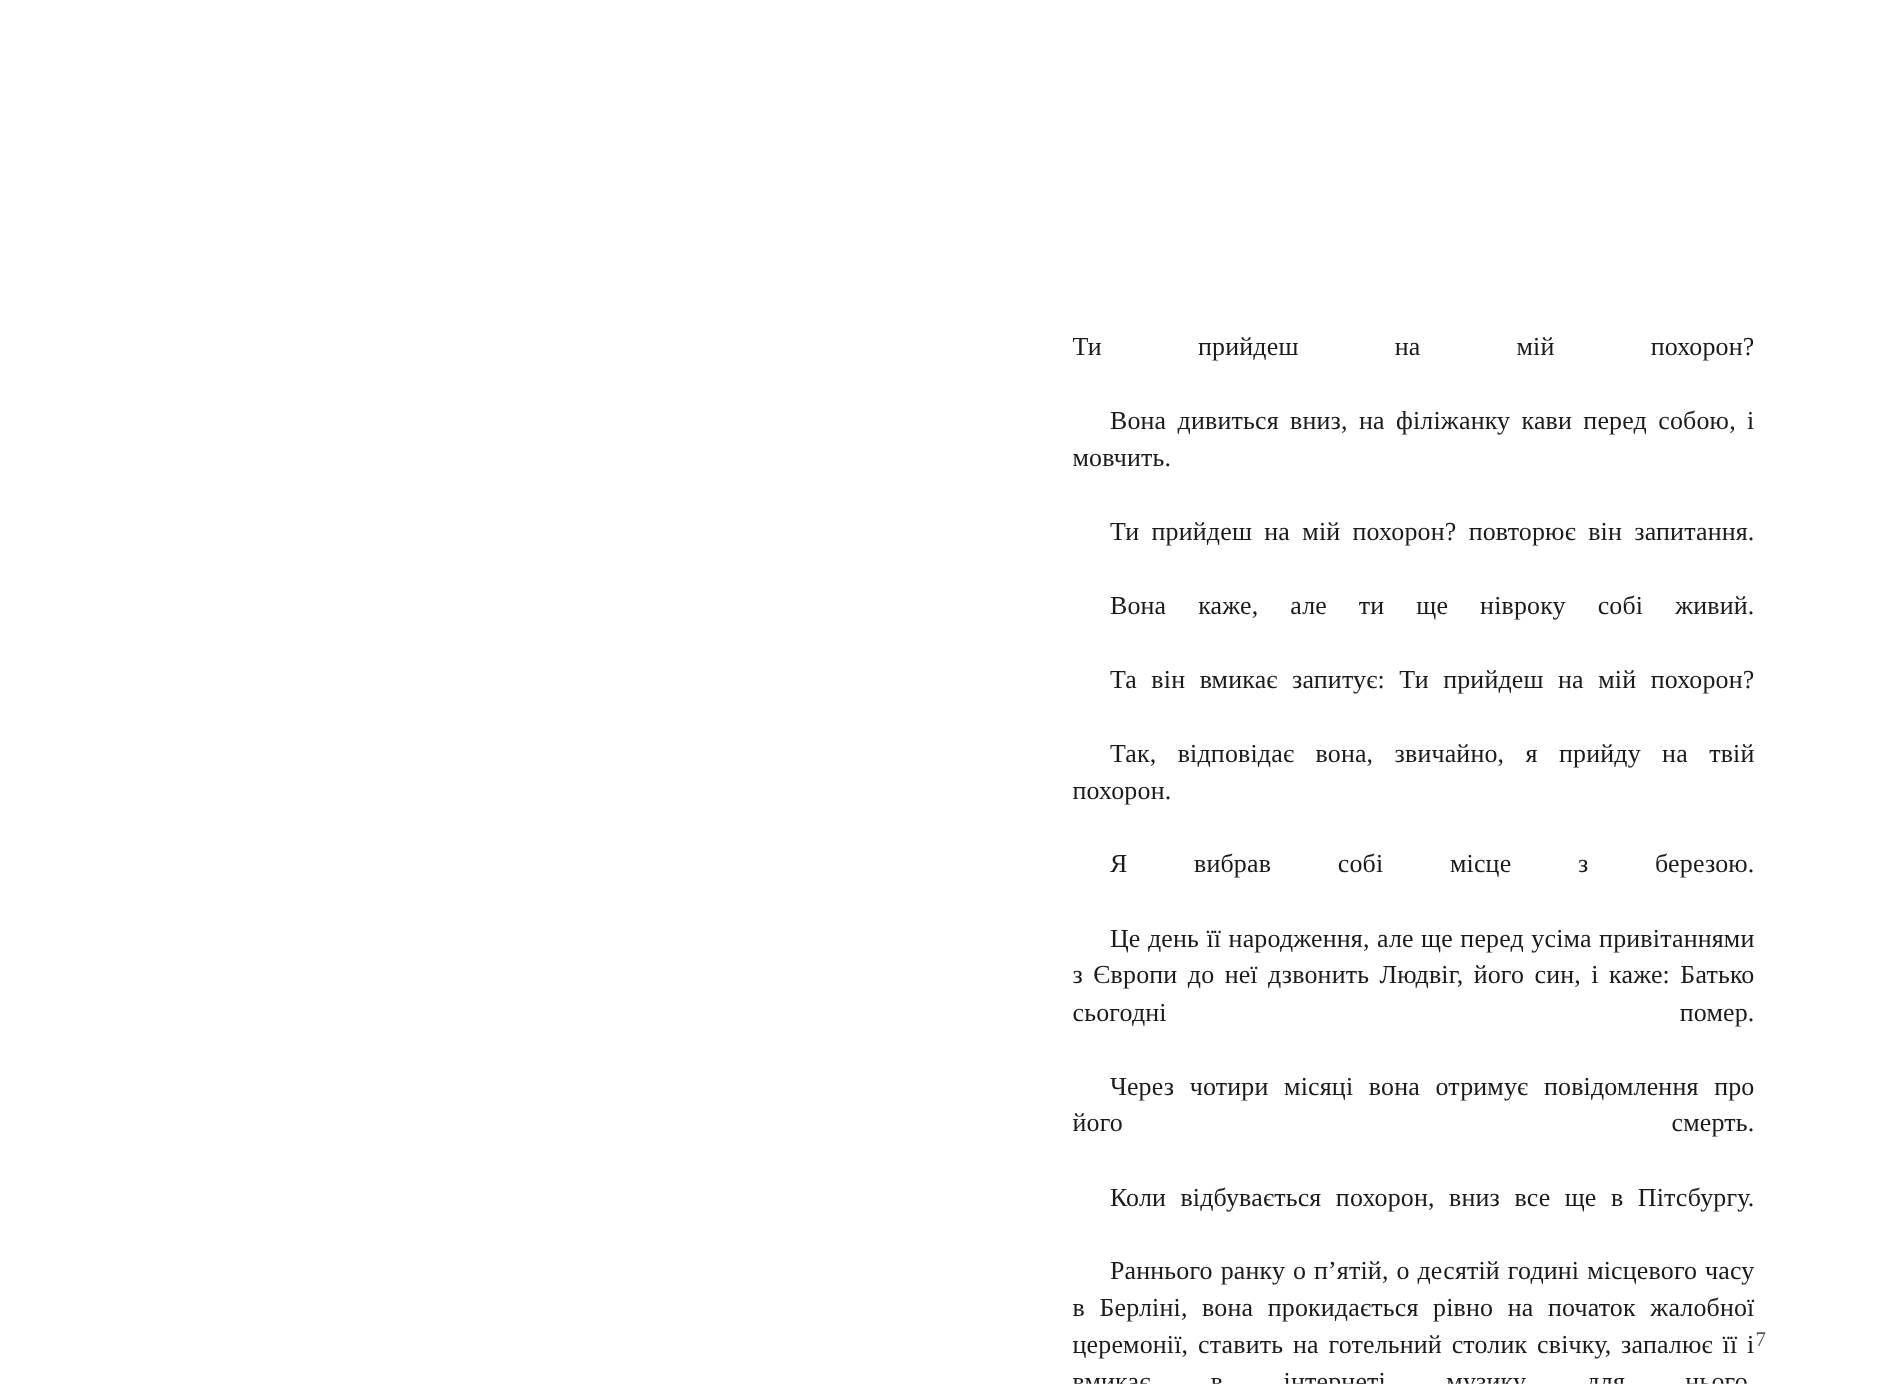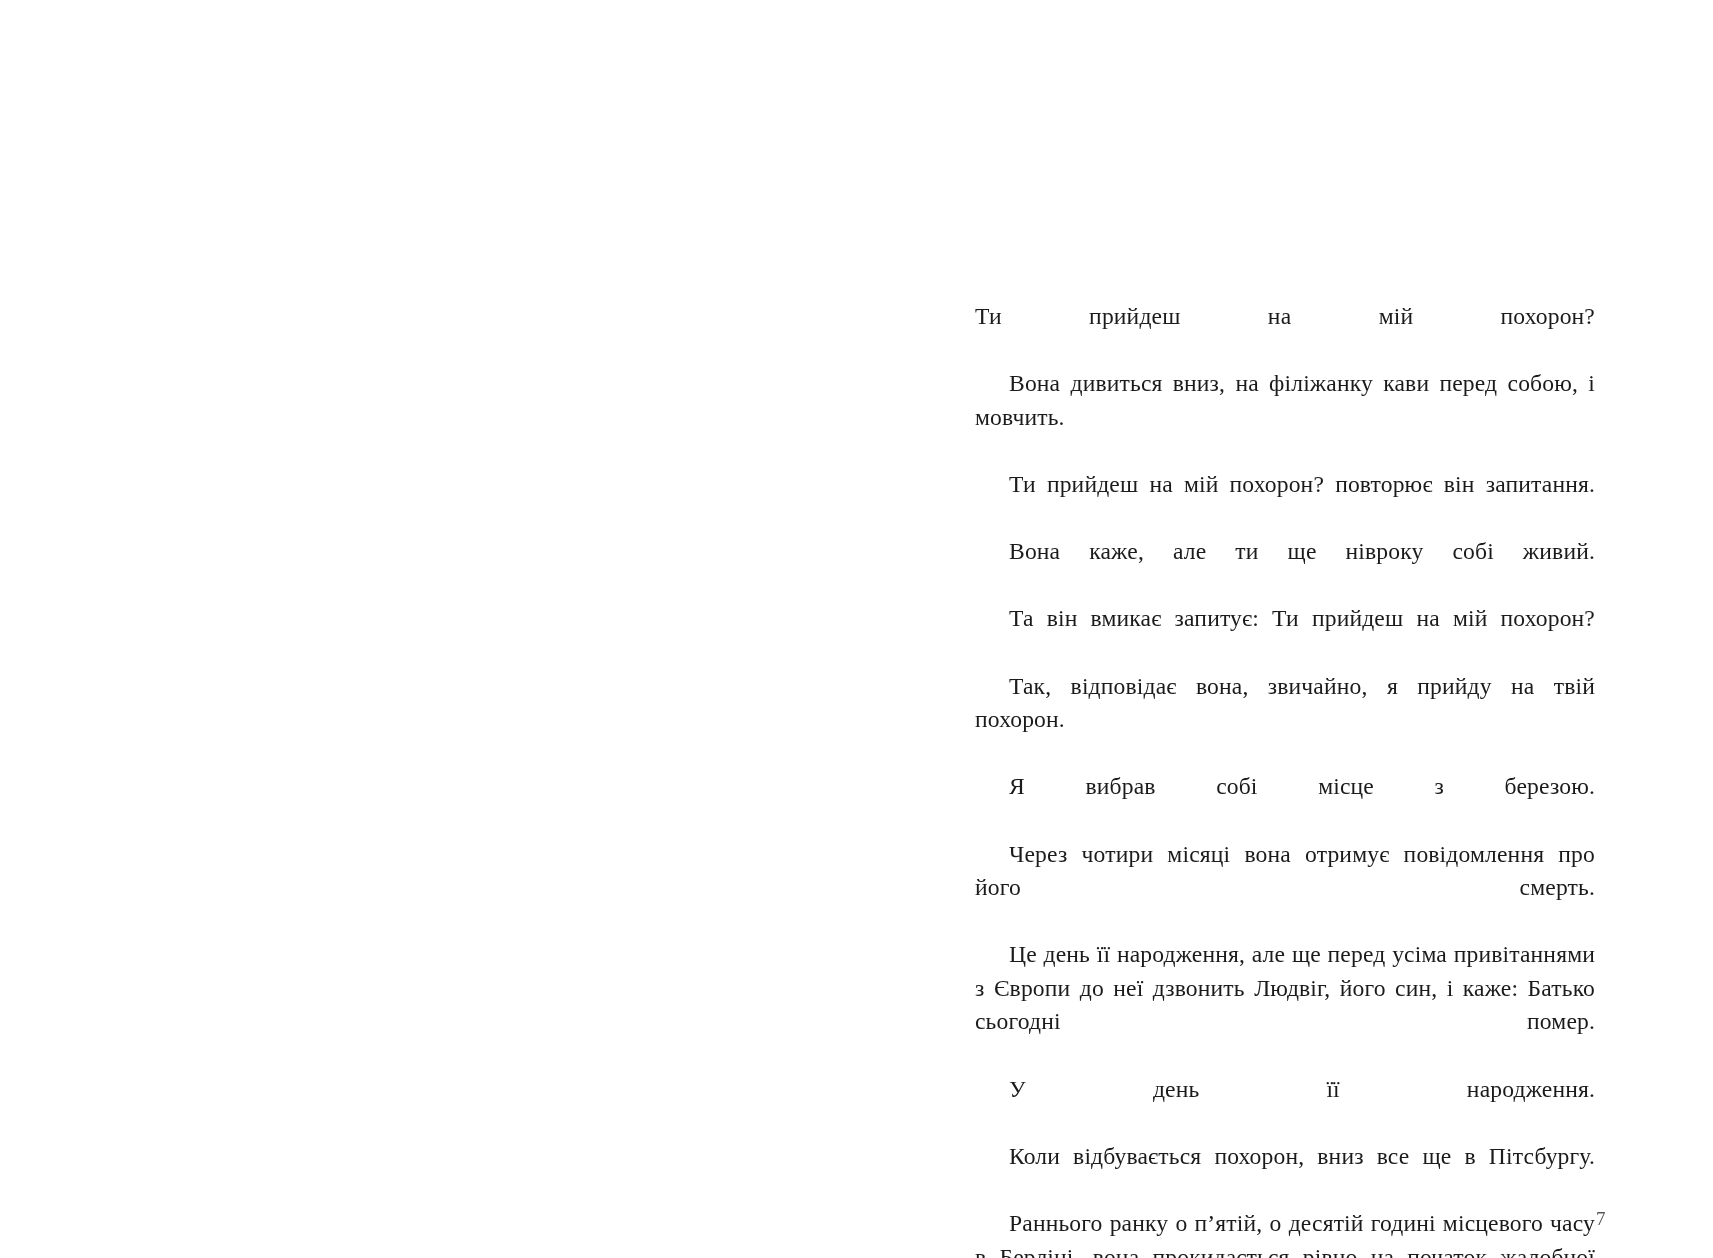--- a/index.html
+++ b/index.html
@@ -73,23 +73,22 @@
 <div id="page-sheet">
 
   <div id="text-block">
     <p class="para first">Ти прийдеш на мій похорон?</p>
     <p class="para indent">Вона дивиться вниз, на філіжанку кави перед собою, і мовчить.</p>
     <p class="para indent">Ти прийдеш на мій похорон? повторює він запитання.</p>
     <p class="para indent">Вона каже, але ти ще нівроку собі живий.</p>
     <p class="para indent">Та він вмикає запитує: Ти прийдеш на мій похорон?</p>
     <p class="para indent">Так, відповідає вона, звичайно, я прийду на твій похорон.</p>
     <p class="para indent">Я вибрав собі місце з березою.</p>
+    <p class="para indent">Це день її народження, але ще перед усіма привітаннями з Європи до неї дзвонить Людвіг, його син, і каже: Батько сьогодні помер.</p>
     <p class="para indent">Через чотири місяці вона отримує повідомлення про його смерть.</p>
-    <p class="para indent">Це день її народження, але ще перед усіма привітаннями з Європи до неї дзвонить Людвіг, його син, і каже: Батько сьогодні помер.</p>
-    <p class="para indent">У день її народження.</p>
     <p class="para indent">Коли відбувається похорон, вниз все ще в Пітсбургу.</p>
     <p class="para indent">Раннього ранку о п’ятій, о десятій годині місцевого часу в Берліні, вона прокидається рівно на початок жалобної церемонії, ставить на готельний столик свічку, запалює її і вмикає в інтернеті музику для нього.</p>
 
   </div>
 
   <div id="page-number">7</div>
 
 </div>
 
 </body></html>

